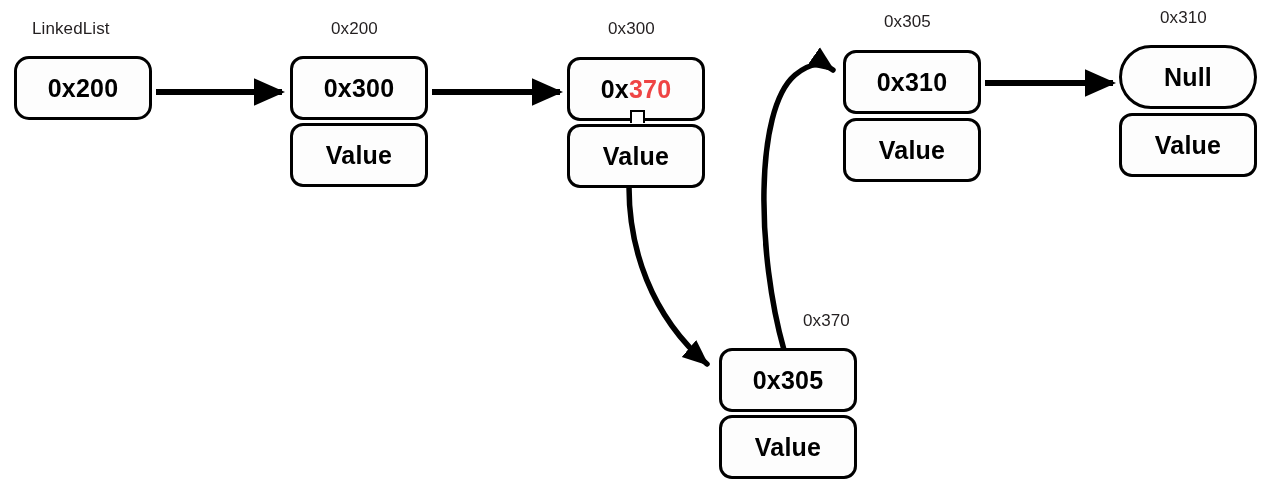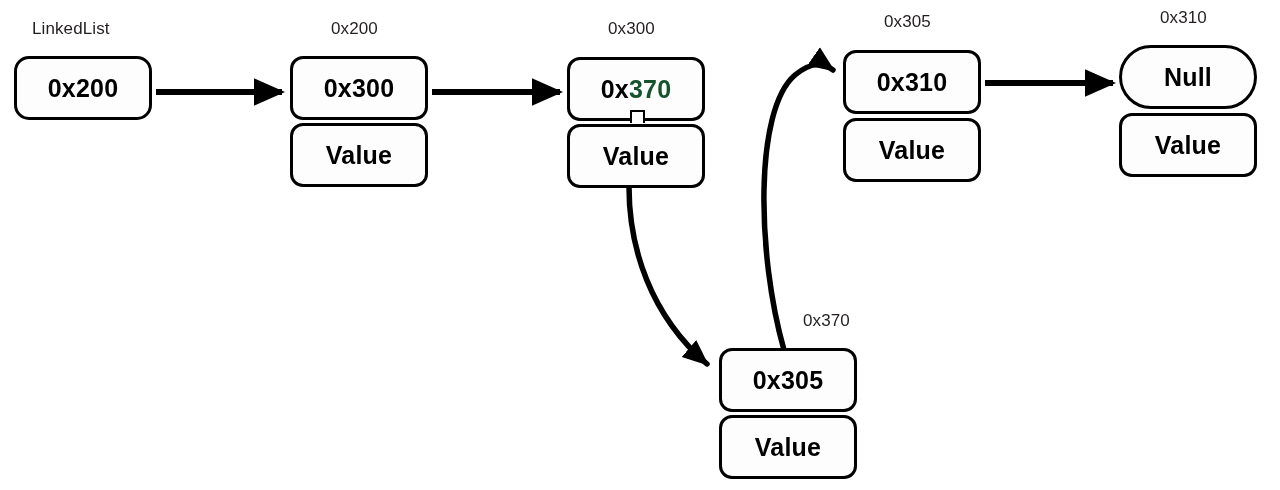--- a/index.html
+++ b/index.html
@@ -55,21 +55,21 @@
   }
   .cell-text {
     font-size: 25px;
     font-weight: 700;
     color: #000000;
     letter-spacing: 0.2px;
     line-height: 1;
     white-space: nowrap;
   }
   .cell-text .accent {
-    color: #14532d;
+    color: #ef4444;
   }
   
   .root-cell {
     border-radius: 15px;
   }
   
   .notch {
     position: absolute;
     box-sizing: border-box;
     background: #ffffff;

